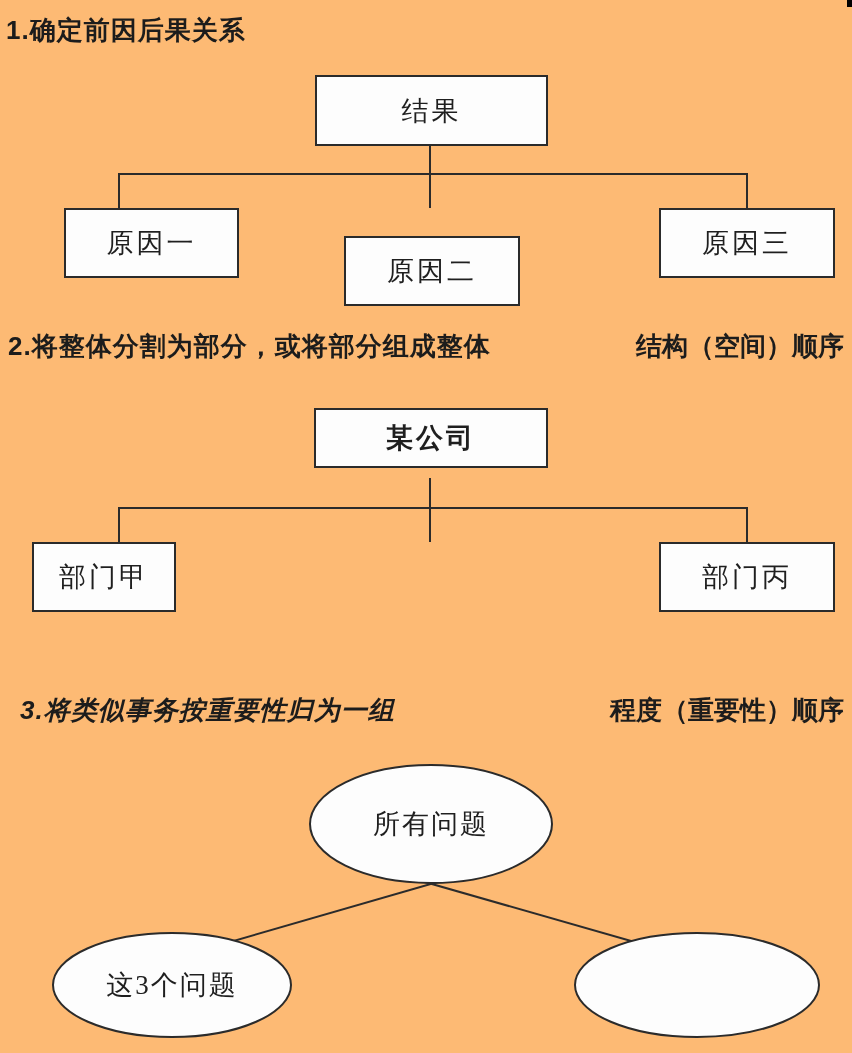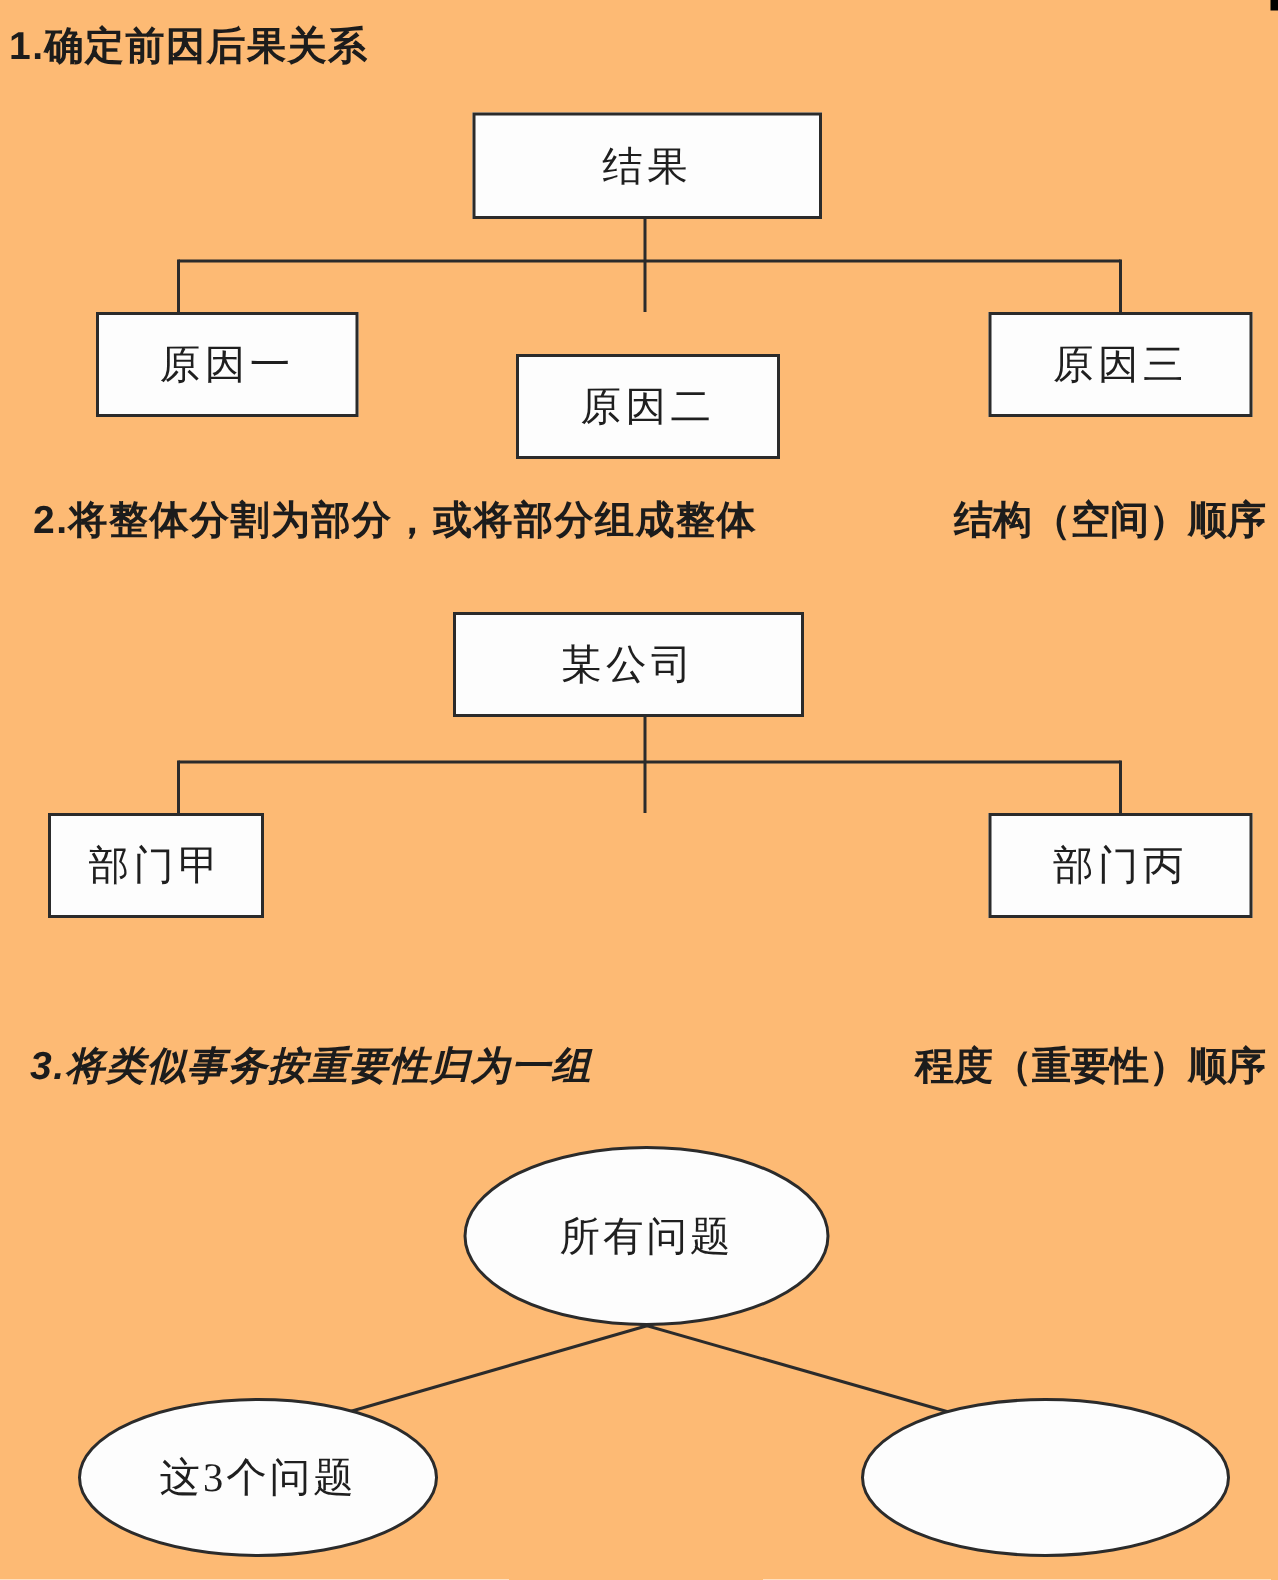--- a/index.html
+++ b/index.html
@@ -113,24 +113,24 @@
 
   <div class="corner-mark"></div>
 
   <div class="heading-left" style="left:6px; top:15px;">1.确定前因后果关系</div>
 
   <div class="node-box" style="left:315px; top:75px; width:233px; height:71px;">结果</div>
   <div class="node-box" style="left:32px; top:208px; width:175px; height:70px;margin-left:32px;">原因一</div>
   <div class="node-box" style="left:344px; top:208px; width:176px; height:70px;margin-top:28px;">原因二</div>
   <div class="node-box" style="left:659px; top:208px; width:176px; height:70px;">原因三</div>
 
-  <div class="heading-left" style="left:22px; top:331px;">2.将整体分割为部分，或将部分组成整体</div>
+  <div class="heading-left" style="left:8px; top:331px;">2.将整体分割为部分，或将部分组成整体</div>
   <div class="heading-right" style="top:331px;">结构（空间）顺序</div>
 
-  <div class="node-box" style="left:302px; top:408px; width:234px; height:70px;">某公司</div>
+  <div class="node-box" style="left:314px; top:408px; width:234px; height:60px;font-weight:bold;">某公司</div>
   <div class="node-box" style="left:32px; top:542px; width:144px; height:70px;">部门甲</div>
   <div class="node-box" style="left:659px; top:542px; width:176px; height:70px;">部门丙</div>
 
   <div class="heading-left" style="left:20px; top:695px;font-style:italic;">3.将类似事务按重要性归为一组</div>
   <div class="heading-right" style="top:695px;">程度（重要性）顺序</div>
 
   <div class="ellipse-label" style="left:431px; top:824px;">所有问题</div>
   <div class="ellipse-label" style="left:172px; top:985px;">这3个问题</div>
 
 </div>

